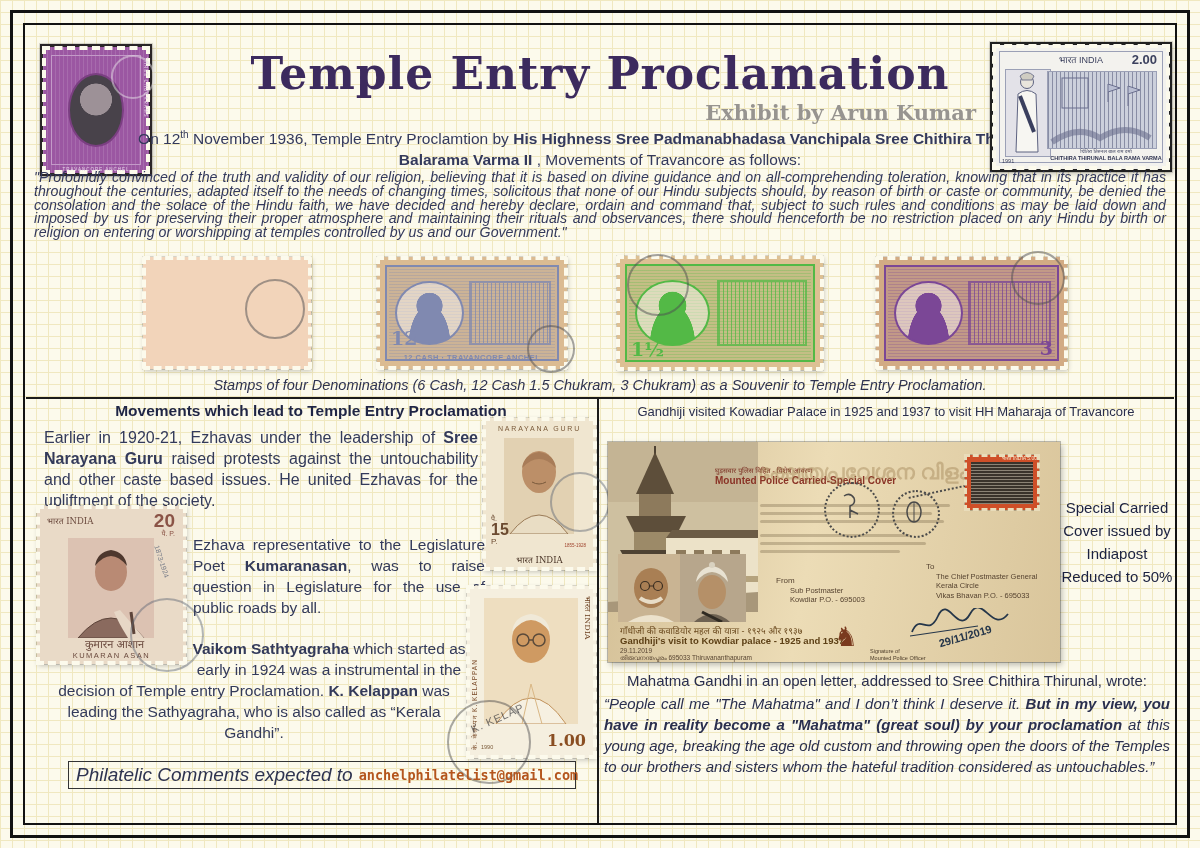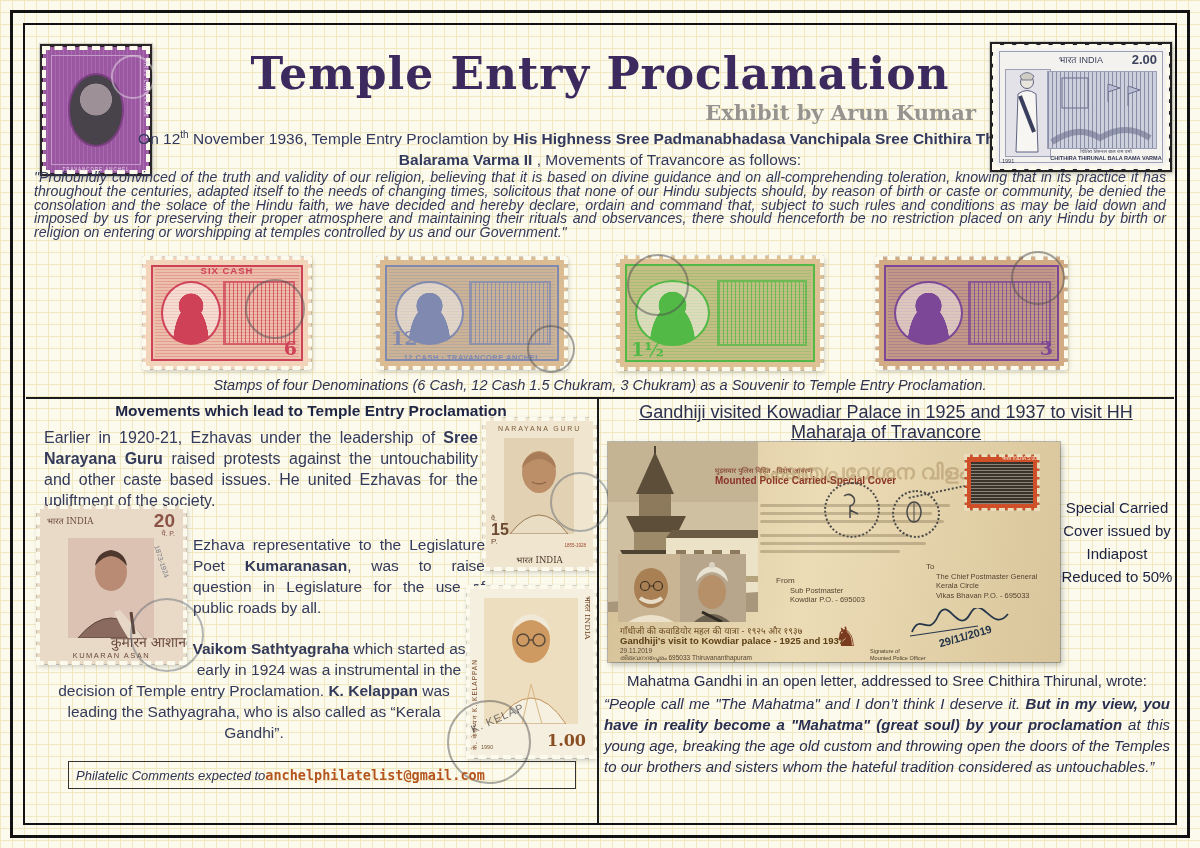--- a/index.html
+++ b/index.html
@@ -64,29 +64,29 @@
   .tr-cap{position:absolute;left:56px;right:6px;bottom:8px;text-align:center;font-size:5.5px;font-weight:bold;color:#2e3350;}
   .tr-year{position:absolute;left:9px;bottom:5px;font-size:5.5px;color:#3c415e;}
   
   .lc-heading{position:absolute;left:30px;top:402px;width:562px;text-align:center;font-weight:bold;font-size:15.5px;color:#1f2545;}
   .lc-p1{position:absolute;left:44px;top:427px;width:434px;text-align:justify;font-size:16px;line-height:21px;}
   .lc-p2{position:absolute;left:193px;top:534px;width:292px;text-align:justify;font-size:15.5px;line-height:21px;}
   .lc-p3{position:absolute;left:42px;top:638px;width:424px;text-align:center;font-size:15.5px;line-height:21px;}
   .lc-p3 .spacer{float:left;width:150px;height:30px;}
   .email-box{position:absolute;left:68px;top:761px;width:508px;height:28px;border:1.5px solid #333;
     display:flex;align-items:center;padding:0 7px;box-sizing:border-box;white-space:nowrap;}
-  .email-box .lbl{font-style:italic;font-size:13px;color:#2e3350;}
-  .email-box .mail{font-family:"DejaVu Sans Mono",monospace;font-weight:bold;font-size:13.5px;color:#b4551d;}
+  .email-box .lbl{font-style:italic;font-size:19px;color:#2e3350;}
+  .email-box .mail{font-family:"DejaVu Sans Mono",monospace;font-weight:bold;font-size:13.5px;color:#b4551d;margin-left:6px;}
   
   .pstamp{position:absolute;}
   .ps-title{position:absolute;left:0;right:0;top:7px;text-align:center;font-size:7px;letter-spacing:1.8px;color:#7a5a3a;}
   .ps-country{position:absolute;left:0;right:0;bottom:5px;text-align:center;font-family:"DejaVu Serif",serif;font-size:8.5px;color:#4a3527;}
   .cancel-arc{position:absolute;border:2px solid rgba(90,100,115,.45);border-radius:50%;}
   
-  .rc-heading{position:absolute;left:604px;right:32px;top:402px;text-align:center;font-size:18px;line-height:20px;color:#2a2f4e;text-decoration:underline;}
+  .rc-heading{position:absolute;left:604px;right:32px;top:402px;text-align:center;font-size:13px;line-height:20px;color:#2a2f4e;}
   .cover{position:absolute;left:608px;top:442px;width:452px;height:220px;
     background:linear-gradient(100deg,#d3bf96,#ecdcb6 45%,#d9c59b);box-shadow:0 0 0 1px rgba(0,0,0,.25),2px 3px 6px rgba(0,0,0,.25);}
   .cv-hindi{position:absolute;left:107px;top:24px;font-size:7px;color:#7a2e22;}
   .cv-title{position:absolute;left:107px;top:33px;font-size:10px;font-weight:bold;color:#8a3326;}
   .cv-wm{position:absolute;left:150px;top:18px;width:280px;font-size:21px;color:rgba(150,118,70,.38);font-weight:bold;}
   .cv-faint{position:absolute;height:3px;background:rgba(95,75,45,.28);border-radius:2px;}
   .cv-stamp{position:absolute;left:357px;top:13px;width:74px;height:55px;background:#cf4f28;
     outline:3px dashed #e9dcba;outline-offset:-2px;box-shadow:0 0 0 1px rgba(0,0,0,.2);}
   .cv-stamp .pic{position:absolute;inset:7px 6px 6px 6px;background:#3a332b;
     background-image:repeating-linear-gradient(0deg,rgba(220,210,190,.5) 0 1px,transparent 1px 3px);}
@@ -154,27 +154,20 @@
       <div class="tr-cap-hi">चितिरा तिरुनल बाल राम वर्मा</div>
       <div class="tr-cap">CHITHIRA THIRUNAL BALA RAMA VARMA</div>
       <div class="tr-year">1991</div>
     </div>
   </div>
 
   <div class="quote">"Profoundly convinced of the truth and validity of our religion, believing that it is based on divine guidance and on all-comprehending toleration, knowing that in its practice it has throughout the centuries, adapted itself to the needs of changing times, solicitous that none of our Hindu subjects should, by reason of birth or caste or community, be denied the consolation and the solace of the Hindu faith, we have decided and hereby declare, ordain and command that, subject to such rules and conditions as may be laid down and imposed by us for preserving their proper atmosphere and maintaining their rituals and observances, there should henceforth be no restriction placed on any Hindu by birth or religion on entering or worshipping at temples controlled by us and our Government."</div>
 
   <div class="tstamp photo-shadow" style="left:143px;width:168px;">
     <div class="tpaper perf" style="background:#f2d4ba;color:#cf4157;">
-      <div class="tdesign" style="background:rgba(207,65,87,.14);">
-        <div class="hatch"></div>
-        <div class="tband">SIX CASH</div>
-        <div class="toval"></div>
-        <div class="tscene"></div>
-        <div class="tval">6</div>
-      </div>
       <div class="pmk" style="right:6px;top:22px;width:56px;height:56px;"></div>
     </div>
   </div>
   <div class="tstamp photo-shadow" style="left:377px;width:190px;">
     <div class="tpaper perf" style="background:#dbbb92;color:#8089b0;">
       <div class="tdesign" style="background:rgba(128,137,176,.16);">
         <div class="hatch"></div>
         <div class="tband bottom">12 CASH · TRAVANCORE ANCHEL</div>
         <div class="toval"></div>
         <div class="tscene"></div>
@@ -242,21 +235,21 @@
       <div style="font-size:7px;">पै. P.</div>
     </div>
     <svg style="position:absolute;left:31px;top:32px;" width="86" height="100" viewBox="0 0 86 100">
       <rect width="86" height="100" fill="#dcc2b2"></rect>
       <ellipse cx="43" cy="34" rx="16" ry="19" fill="#b98a74"></ellipse>
       <path d="M27 28 Q43 8 59 28 Q57 14 43 12 Q29 14 27 28" fill="#4e382e"></path>
       <path d="M10 100 Q43 60 76 100 Z" fill="#8a6a5e" stroke="#5d443a"></path>
       <path d="M52 72 L76 100 L60 100 Q50 84 46 74 Z" fill="#e7d7c6"></path>
       <path d="M63 74 L66 96" stroke="#5d443a" stroke-width="3"></path>
     </svg>
-    <div style="position:absolute;left:6px;right:0;bottom:13px;text-align:right;font-size:14px;color:#6b4a3e;">कुमारन आशान</div>
+    <div style="position:absolute;left:6px;right:0;bottom:13px;text-align:center;font-size:11px;color:#6b4a3e;">कुमारन आशान</div>
     <div style="position:absolute;left:0;right:0;bottom:4px;text-align:center;font-size:7.5px;letter-spacing:1.5px;color:#6b4a3e;">KUMARAN ASAN</div>
     <div class="cancel-arc" style="right:-18px;bottom:-8px;width:70px;height:70px;"></div>
     <div style="position:absolute;right:8px;top:52px;font-size:7px;color:rgba(90,100,120,.8);transform:rotate(72deg);">1873-1924</div>
   </div>
 
   <div class="lc-p2">
     <span>Ezhava representative to the Legislature Poet </span><b>Kumaranasan</b><span>, was to raise question in Legislature for the use of public roads by all.</span>
   </div>
 
   <div class="lc-p3">

